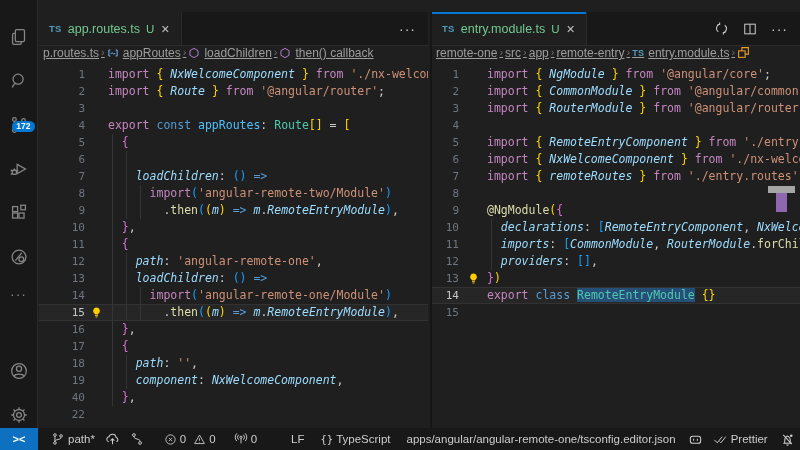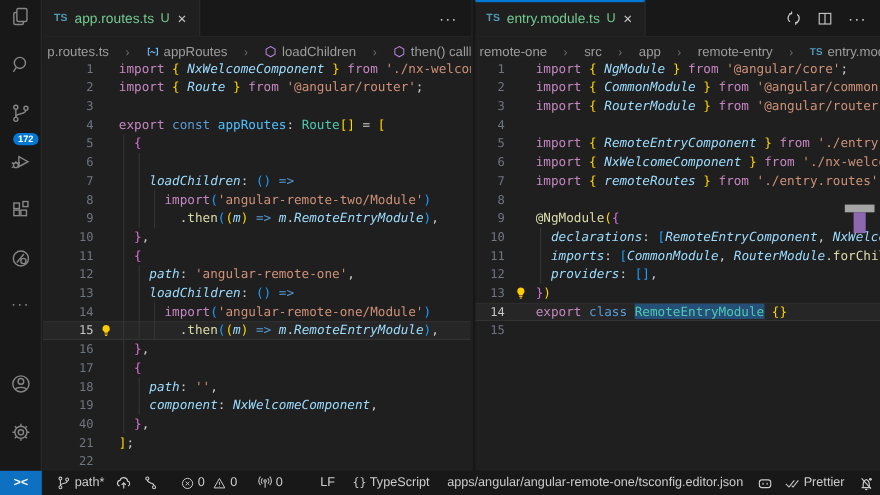--- a/index.html
+++ b/index.html
@@ -8,48 +8,48 @@
     position:relative; width:800px; height:450px; overflow:hidden;
     background:#1f1f1f; font-family:"Liberation Sans", sans-serif; color:#ccc;
     -webkit-font-smoothing:antialiased;
   }
   
   .activitybar {
     position:absolute; left:0; top:0; width:38px; height:428px;
     background:#181818; border-right:1px solid #2b2b2b;
     display:flex; flex-direction:column; align-items:center;
   }
-  .ab-icon { position:relative; width:38px; height:44px; display:flex; align-items:flex-start; justify-content:center; color:#868686; cursor:pointer; }
+  .ab-icon { position:relative; width:38px; height:44px; display:flex; align-items:flex-end; justify-content:center; color:#868686; cursor:pointer; }
   .ab-icon svg { stroke:#868686; }
   .ab-badge {
     position:absolute; right:3px; bottom:4px; background:#0078d4; color:#fff;
     font-size:8.5px; font-weight:bold; border-radius:8px; padding:1.5px 4px; line-height:1;
   }
   .ab-spacer { flex:1; }
   
-  .group { position:absolute; top:0; height:428px; background:#1f1f1f; overflow:hidden; }
+  .group { position:absolute; top:12px; height:428px; background:#1f1f1f; overflow:hidden; }
   .group.left  { left:39px;  width:389px; }
   .group.right { left:430px; width:370px; border-left:2px solid #161616; }
   .tabbar { height:34px; background:#181818; border-bottom:1px solid #2b2b2b; display:flex; align-items:stretch; }
   .tab {
     display:flex; align-items:center; gap:6px; padding:0 10px; background:#1f1f1f;
     border-right:1px solid #2b2b2b; position:relative; cursor:pointer; max-width:220px;
   }
   .tab.focused::before { content:""; position:absolute; left:0; top:0; right:0; height:2px; background:#0078d4; }
   .ts-chip { color:#519aba; font-size:9.5px; font-weight:bold; letter-spacing:.3px; }
   .tab-name { color:#73C991; font-size:12.5px; white-space:nowrap; }
   .tab-git { color:#73C991; font-size:11.5px; }
   .tab-close { color:#c5c5c5; font-size:14px; line-height:1; padding:0 1px; cursor:pointer; }
   .tab-actions { margin-left:auto; display:flex; align-items:center; gap:14px; padding:0 12px; color:#c5c5c5; }
   .tab-actions svg { display:block; }
   .ellipsis-glyph { font-size:14px; letter-spacing:1px; color:#c5c5c5; cursor:pointer; }
   
   .breadcrumbs {
-    height:20px; display:flex; align-items:flex-end; gap:14px; padding:0 4px;
-    font-size:12px; color:#9d9d9d; white-space:nowrap; overflow:hidden; background:#1f1f1f;
+    height:20px; display:flex; align-items:flex-start; gap:1px; padding:0 4px;
+    font-size:12px; color:#9d9d9d; white-space:nowrap; overflow:hidden; background:#1f1f1f;text-decoration:underline;
   }
   .bc-item { display:inline-flex; align-items:center; gap:4px; cursor:pointer; }
   .bc-sep { color:#6e6e6e; font-size:11px; padding:0 1px; }
   .bc-item .ts-chip { font-size:9px; }
   
   .code-area { position:relative; font-family:"DejaVu Sans Mono", monospace; font-size:11.5px; }
   .row { display:flex; height:17px; line-height:17px; align-items:center; }
   .row.current { background:rgba(255,255,255,0.035); box-shadow:inset 0 1px 0 #323232, inset 0 -1px 0 #323232; }
   .num { color:#6e7681; text-align:right; flex:none; font-size:11px; }
   .row.current .num { color:#c6c6c6; }
@@ -294,25 +294,20 @@
             <span class="num">19</span>
             <span class="glyph"></span>
             <span class="code"><span class="tk-id">    component</span><span class="tk-pun">:</span><span class="tk-id"> NxWelcomeComponent</span><span class="tk-pun">,</span></span>
           </div>
           <div class="row">
             <span class="num">40</span>
             <span class="glyph"></span>
             <span class="code"><span class="tk-b2">  }</span><span class="tk-pun">,</span></span>
           </div>
           <div class="row">
-            <span class="num">21</span>
-            <span class="glyph"></span>
-            <span class="code"><span class="tk-b1">]</span><span class="tk-pun">;</span></span>
-          </div>
-          <div class="row">
             <span class="num">22</span>
             <span class="glyph"></span>
             <span class="code"></span>
           </div>
         </div>
       <div class="guide" style="left:73px; top:68px;  height:272px;"></div>
       <div class="guide" style="left:87px; top:85px;  height:68px;"></div>
       <div class="guide" style="left:87px; top:187px; height:68px;"></div>
       <div class="guide" style="left:87px; top:289px; height:34px;"></div>
       <div class="guide" style="left:101px; top:119px; height:34px;"></div>

